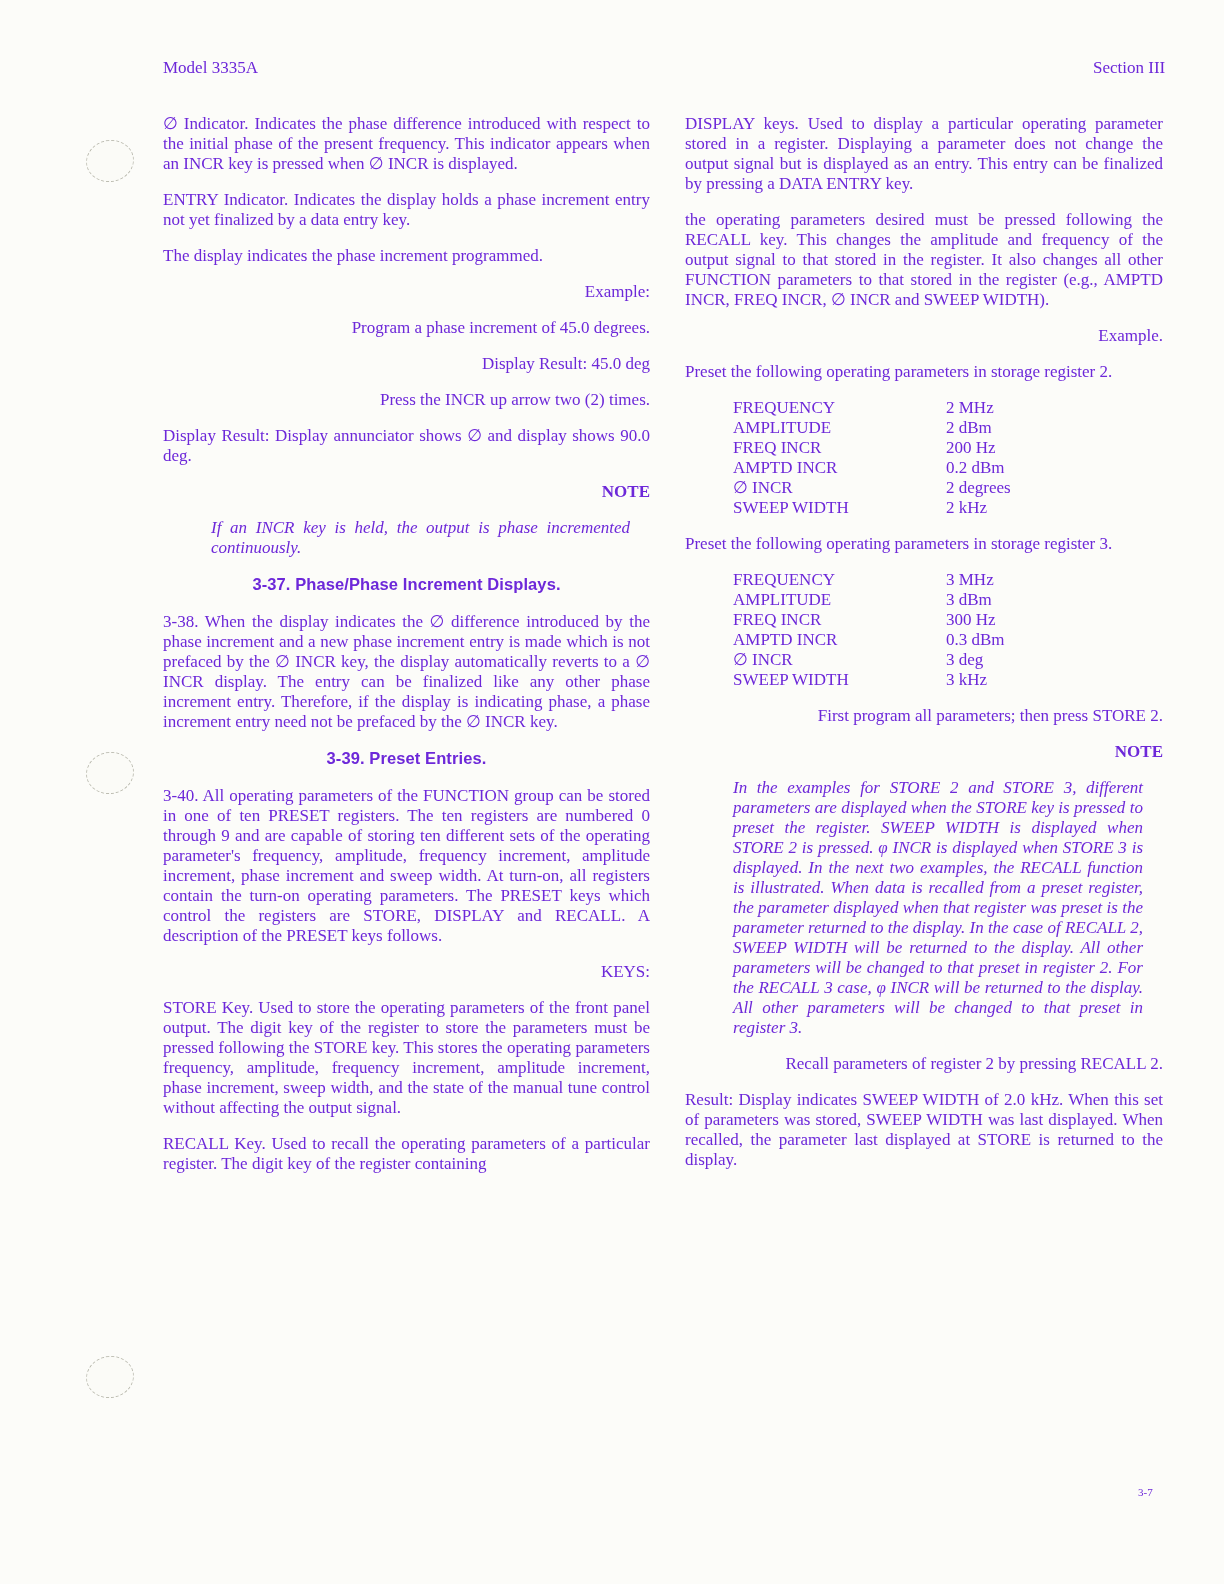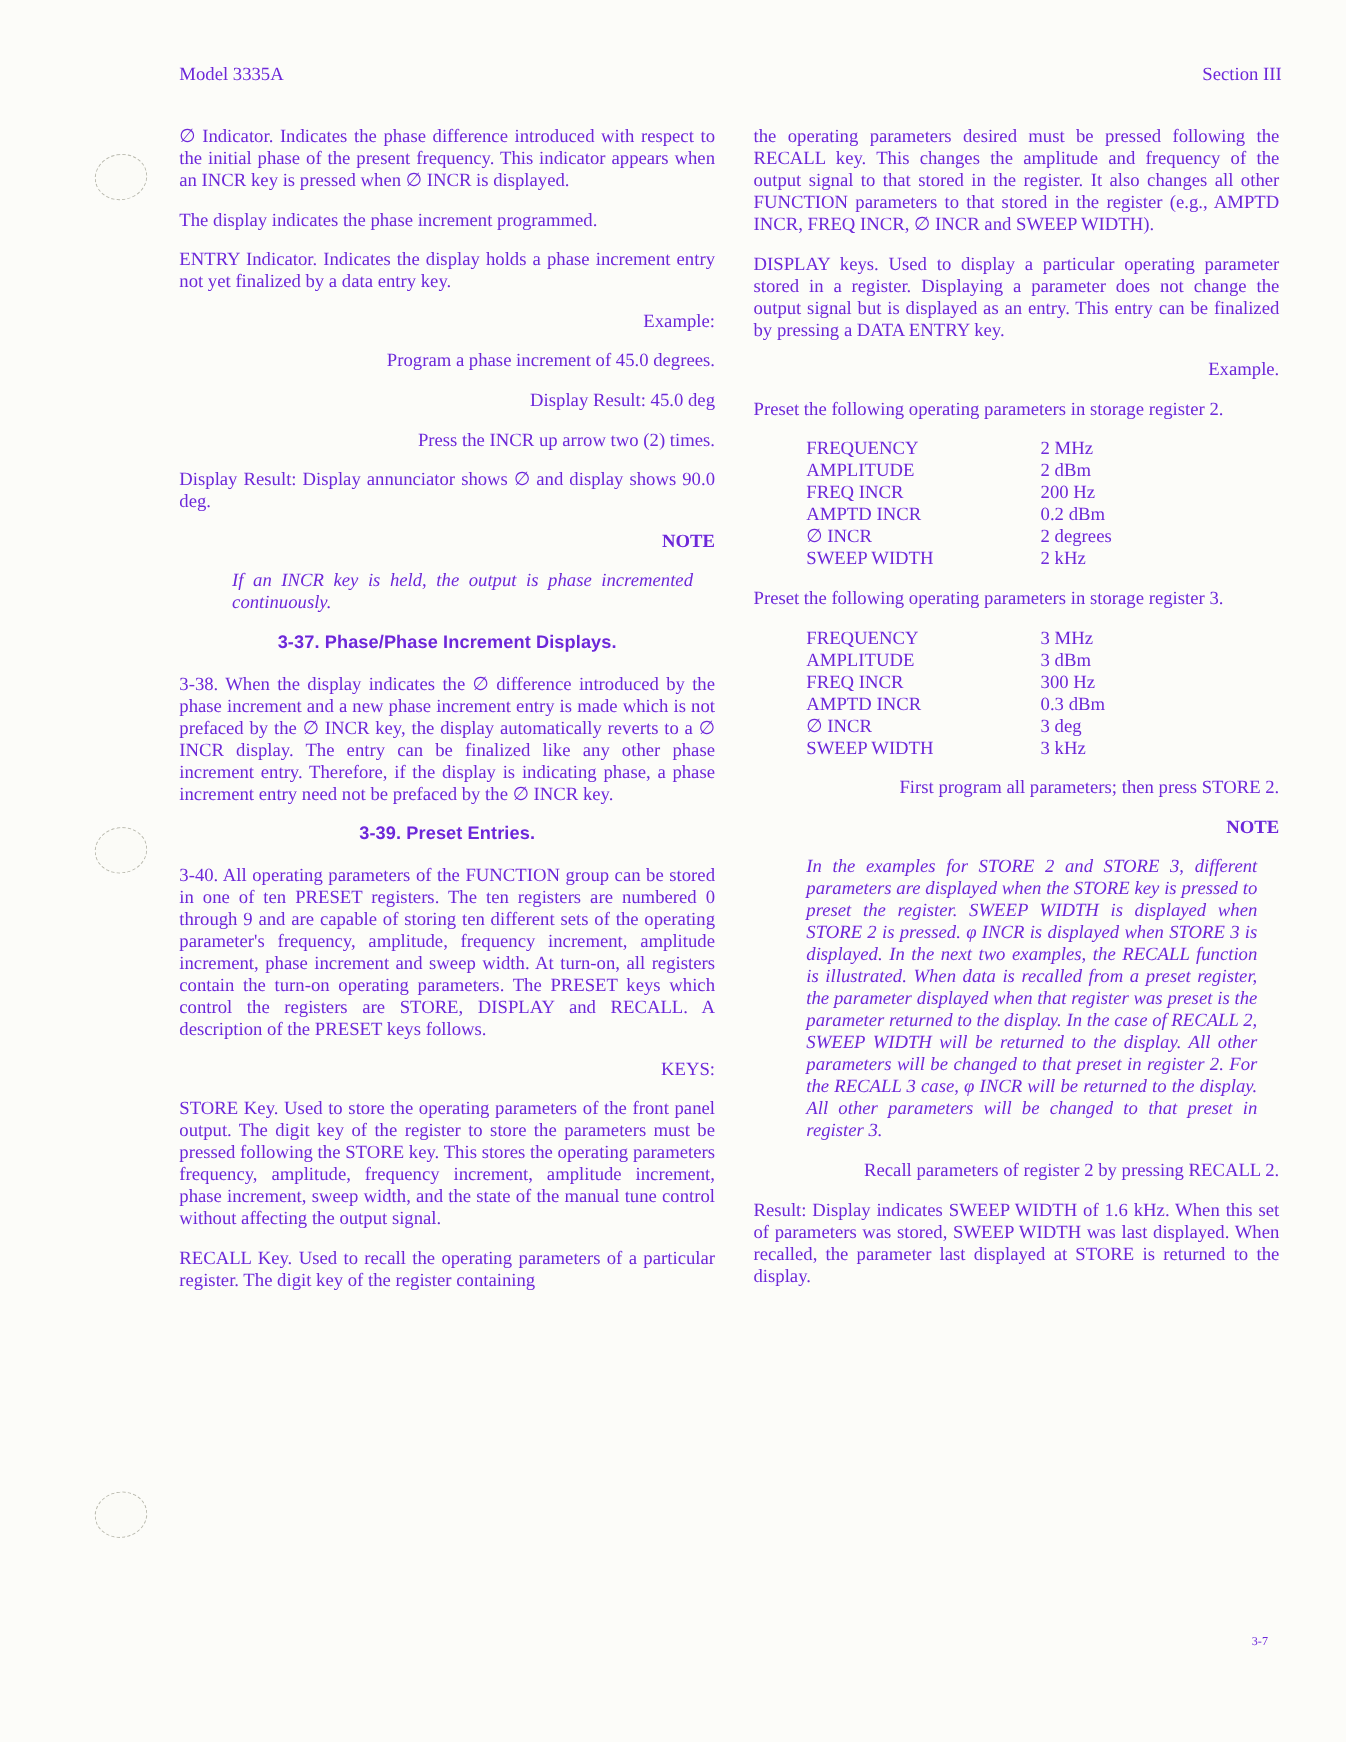--- a/index.html
+++ b/index.html
@@ -41,41 +41,41 @@
 
   <div class="hole hole-1"></div>
   <div class="hole hole-2"></div>
   <div class="hole hole-3"></div>
 
   <div class="hdr hdr-left">Model 3335A</div>
   <div class="hdr hdr-right">Section III</div>
 
   <div class="col col-left">
     <p class="para">∅ Indicator. Indicates the phase difference introduced with respect to the initial phase of the present frequency. This indicator appears when an INCR key is pressed when ∅ INCR is displayed.</p>
+    <p class="para">ENTRY Indicator. Indicates the display holds a phase increment entry not yet finalized by a data entry key.</p>
     <p class="para">The display indicates the phase increment programmed.</p>
-    <p class="para">ENTRY Indicator. Indicates the display holds a phase increment entry not yet finalized by a data entry key.</p>
     <p class="para para-left">Example:</p>
     <p class="para para-left">Program a phase increment of 45.0 degrees.</p>
     <p class="para para-left">Display Result: 45.0 deg</p>
     <p class="para para-left">Press the INCR up arrow two (2) times.</p>
     <p class="para">Display Result: Display annunciator shows ∅ and display shows 90.0 deg.</p>
     <div class="note-head">NOTE</div>
     <div class="note-body">If an INCR key is held, the output is phase incremented continuously.</div>
     <div class="sec-head">3-37. Phase/Phase Increment Displays.</div>
     <p class="para">3-38. When the display indicates the ∅ difference introduced by the phase increment and a new phase increment entry is made which is not prefaced by the ∅ INCR key, the display automatically reverts to a ∅ INCR display. The entry can be finalized like any other phase increment entry. Therefore, if the display is indicating phase, a phase increment entry need not be prefaced by the ∅ INCR key.</p>
     <div class="sec-head">3-39. Preset Entries.</div>
     <p class="para">3-40. All operating parameters of the FUNCTION group can be stored in one of ten PRESET registers. The ten registers are numbered 0 through 9 and are capable of storing ten different sets of the operating parameter's frequency, amplitude, frequency increment, amplitude increment, phase increment and sweep width. At turn-on, all registers contain the turn-on operating parameters. The PRESET keys which control the registers are STORE, DISPLAY and RECALL. A description of the PRESET keys follows.</p>
     <p class="para para-left">KEYS:</p>
     <p class="para">STORE Key. Used to store the operating parameters of the front panel output. The digit key of the register to store the parameters must be pressed following the STORE key. This stores the operating parameters frequency, amplitude, frequency increment, amplitude increment, phase increment, sweep width, and the state of the manual tune control without affecting the output signal.</p>
     <p class="para">RECALL Key. Used to recall the operating parameters of a particular register. The digit key of the register containing</p>
   </div>
 
   <div class="col col-right">
+    <p class="para">DISPLAY keys. Used to display a particular operating parameter stored in a register. Displaying a parameter does not change the output signal but is displayed as an entry. This entry can be finalized by pressing a DATA ENTRY key.</p>
     <p class="para">the operating parameters desired must be pressed following the RECALL key. This changes the amplitude and frequency of the output signal to that stored in the register. It also changes all other FUNCTION parameters to that stored in the register (e.g., AMPTD INCR, FREQ INCR, ∅ INCR and SWEEP WIDTH).</p>
-    <p class="para">DISPLAY keys. Used to display a particular operating parameter stored in a register. Displaying a parameter does not change the output signal but is displayed as an entry. This entry can be finalized by pressing a DATA ENTRY key.</p>
     <p class="para para-left">Example.</p>
     <p class="para">Preset the following operating parameters in storage register 2.</p>
 
     <div class="ptable">
       <div class="prow">
           <span class="pname">FREQUENCY</span>
           <span class="pval">2 MHz</span>
         </div>
       <div class="prow">
           <span class="pname">AMPLITUDE</span>
@@ -125,18 +125,18 @@
       <div class="prow">
           <span class="pname">SWEEP WIDTH</span>
           <span class="pval">3 kHz</span>
         </div>
     </div>
 
     <p class="para para-left">First program all parameters; then press STORE 2.</p>
     <div class="note-head">NOTE</div>
     <div class="note-body">In the examples for STORE 2 and STORE 3, different parameters are displayed when the STORE key is pressed to preset the register. SWEEP WIDTH is displayed when STORE 2 is pressed. φ INCR is displayed when STORE 3 is displayed. In the next two examples, the RECALL function is illustrated. When data is recalled from a preset register, the parameter displayed when that register was preset is the parameter returned to the display. In the case of RECALL 2, SWEEP WIDTH will be returned to the display. All other parameters will be changed to that preset in register 2. For the RECALL 3 case, φ INCR will be returned to the display. All other parameters will be changed to that preset in register 3.</div>
     <p class="para para-left">Recall parameters of register 2 by pressing RECALL 2.</p>
-    <p class="para">Result: Display indicates SWEEP WIDTH of 1.6 kHz. When this set of parameters was stored, SWEEP WIDTH was last displayed. When recalled, the parameter last displayed at STORE is returned to the display.</p>
+    <p class="para">Result: Display indicates SWEEP WIDTH of 2.0 kHz. When this set of parameters was stored, SWEEP WIDTH was last displayed. When recalled, the parameter last displayed at STORE is returned to the display.</p>
   </div>
 
   <div class="page-num">3-7</div>
 
 </div>
 
 </body></html>

